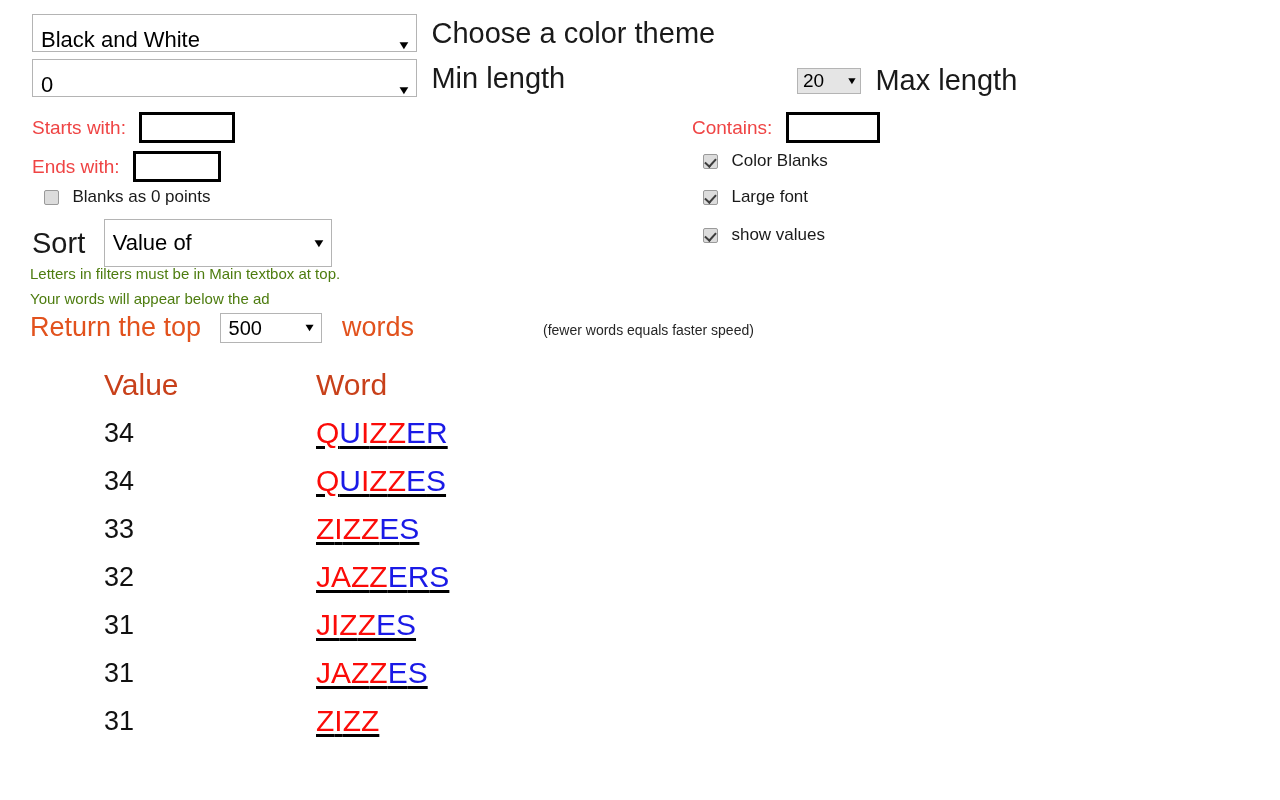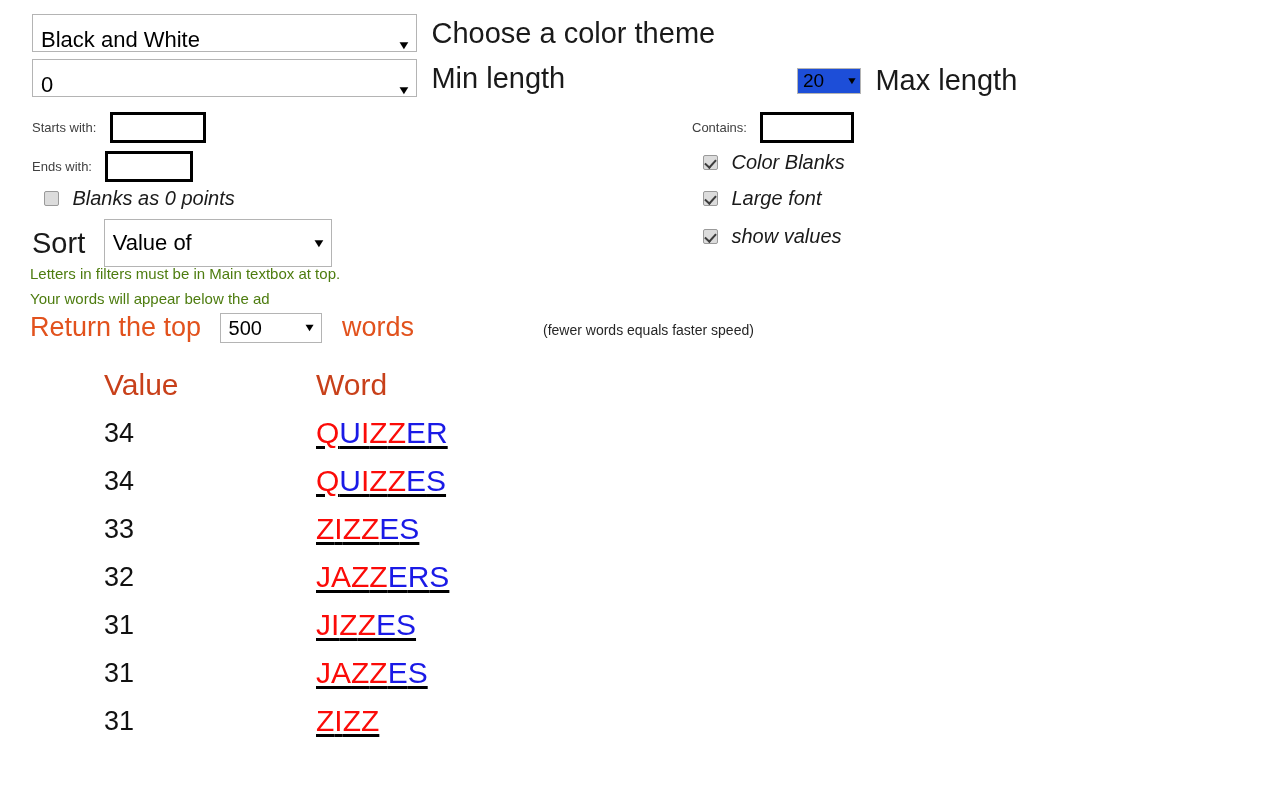--- a/index.html
+++ b/index.html
@@ -36,21 +36,21 @@
     color: #000;
     margin-left: 10px;
     transform: scaleX(1.25);
   }
   .sel-wide { width: 385px; height: 38px; align-items: flex-end; }
   .sel-sort { width: 228px; height: 48px; }
   .sel-small {
     width: 64px; height: 26px;
     font-size: 19px;
     padding: 0 3px 0 5px;
-    background: #1d4ed8;
+    background: #e5e5e5;
   }
   .sel-small .caret { font-size: 10px; margin-left: 4px; }
   .sel-count { width: 102px; height: 30px; font-size: 20px; }
   .sel-count .caret { font-size: 11px; }
 
   .tbox {
     background: #ffffff;
     border: 3px solid #000000;
     box-sizing: border-box;
     display: inline-block;
@@ -82,30 +82,29 @@
 
   
   .row { position: absolute; }
 
   .lbl-dark {
     font-size: 29px;
     color: #1a1a1a;
     vertical-align: middle;
   }
   .lbl-orange {
-    font-size: 13px;
-    color: #404040;
+    font-size: 19px;
+    color: #ef4444;
     vertical-align: middle;
   }
   .lbl-cb {
-    font-size: 20px;
+    font-size: 17px;
     color: #1a1a1a;
     margin-left: 9px;
     vertical-align: middle;
-    font-style: italic;
   }
   .note {
     font-size: 15px;
     color: #4d7c0f;
   }
   .big-orange {
     font-size: 27px;
     color: #e2521d;
     vertical-align: middle;
   }

